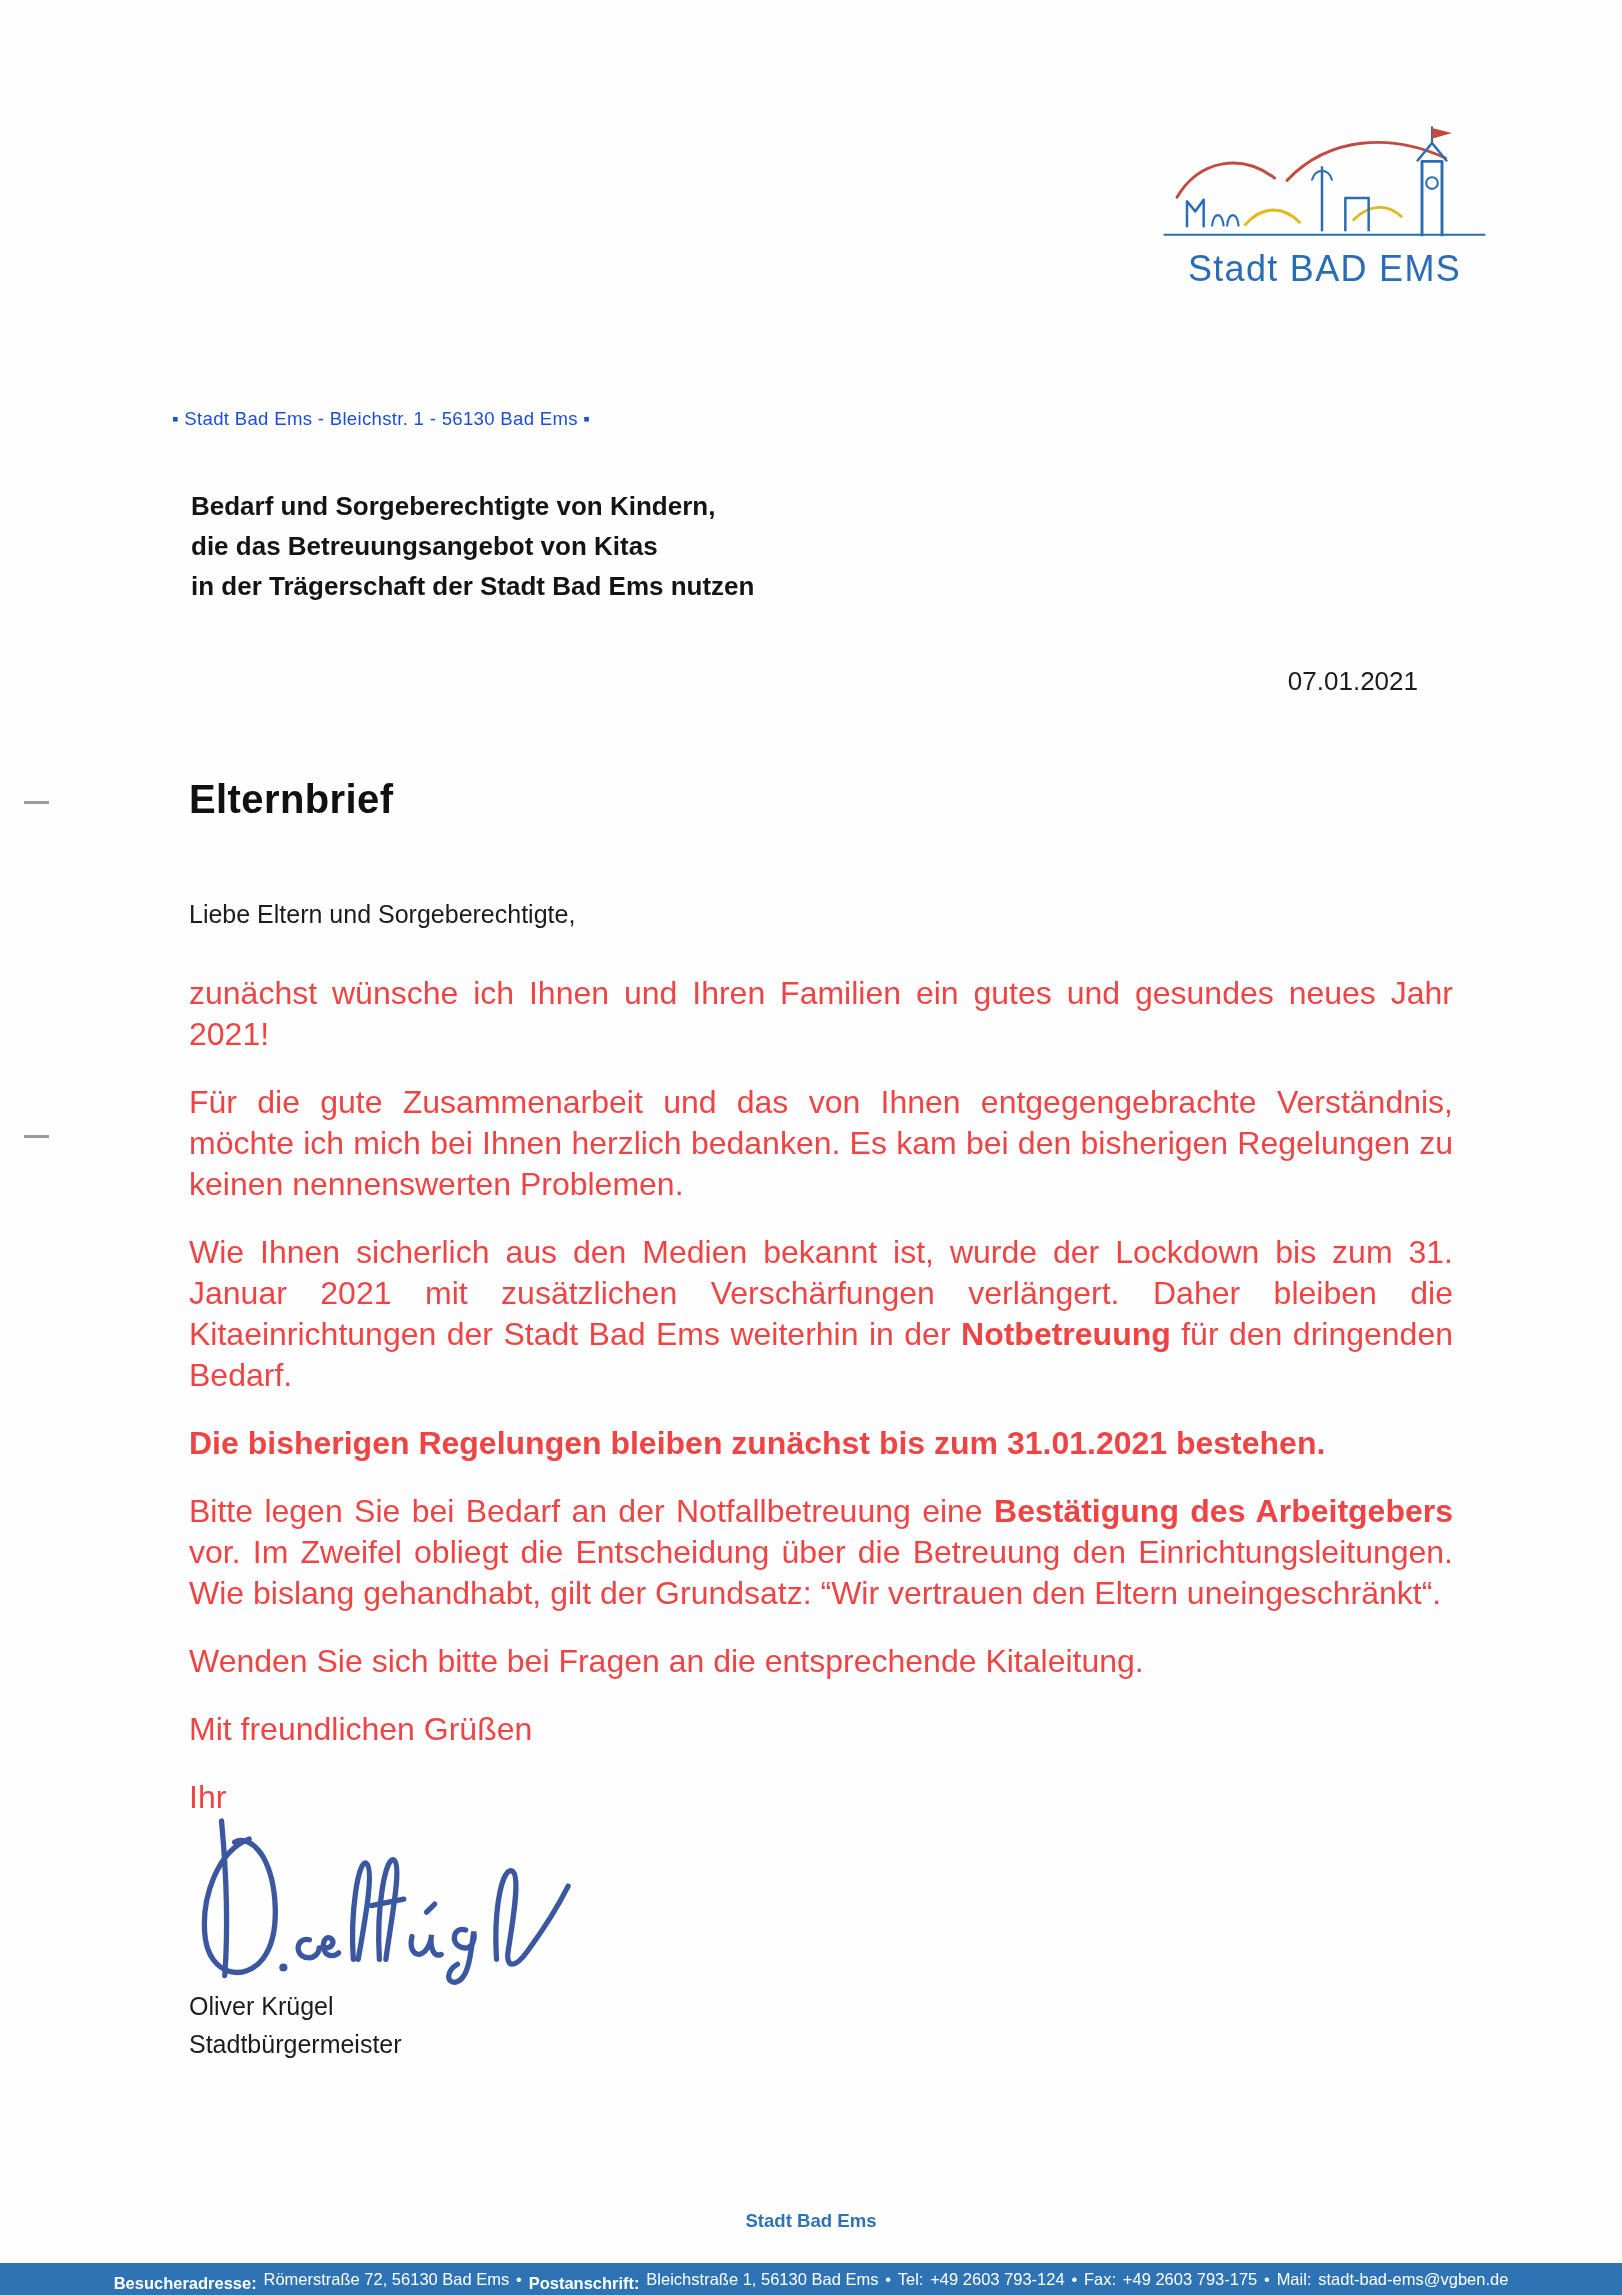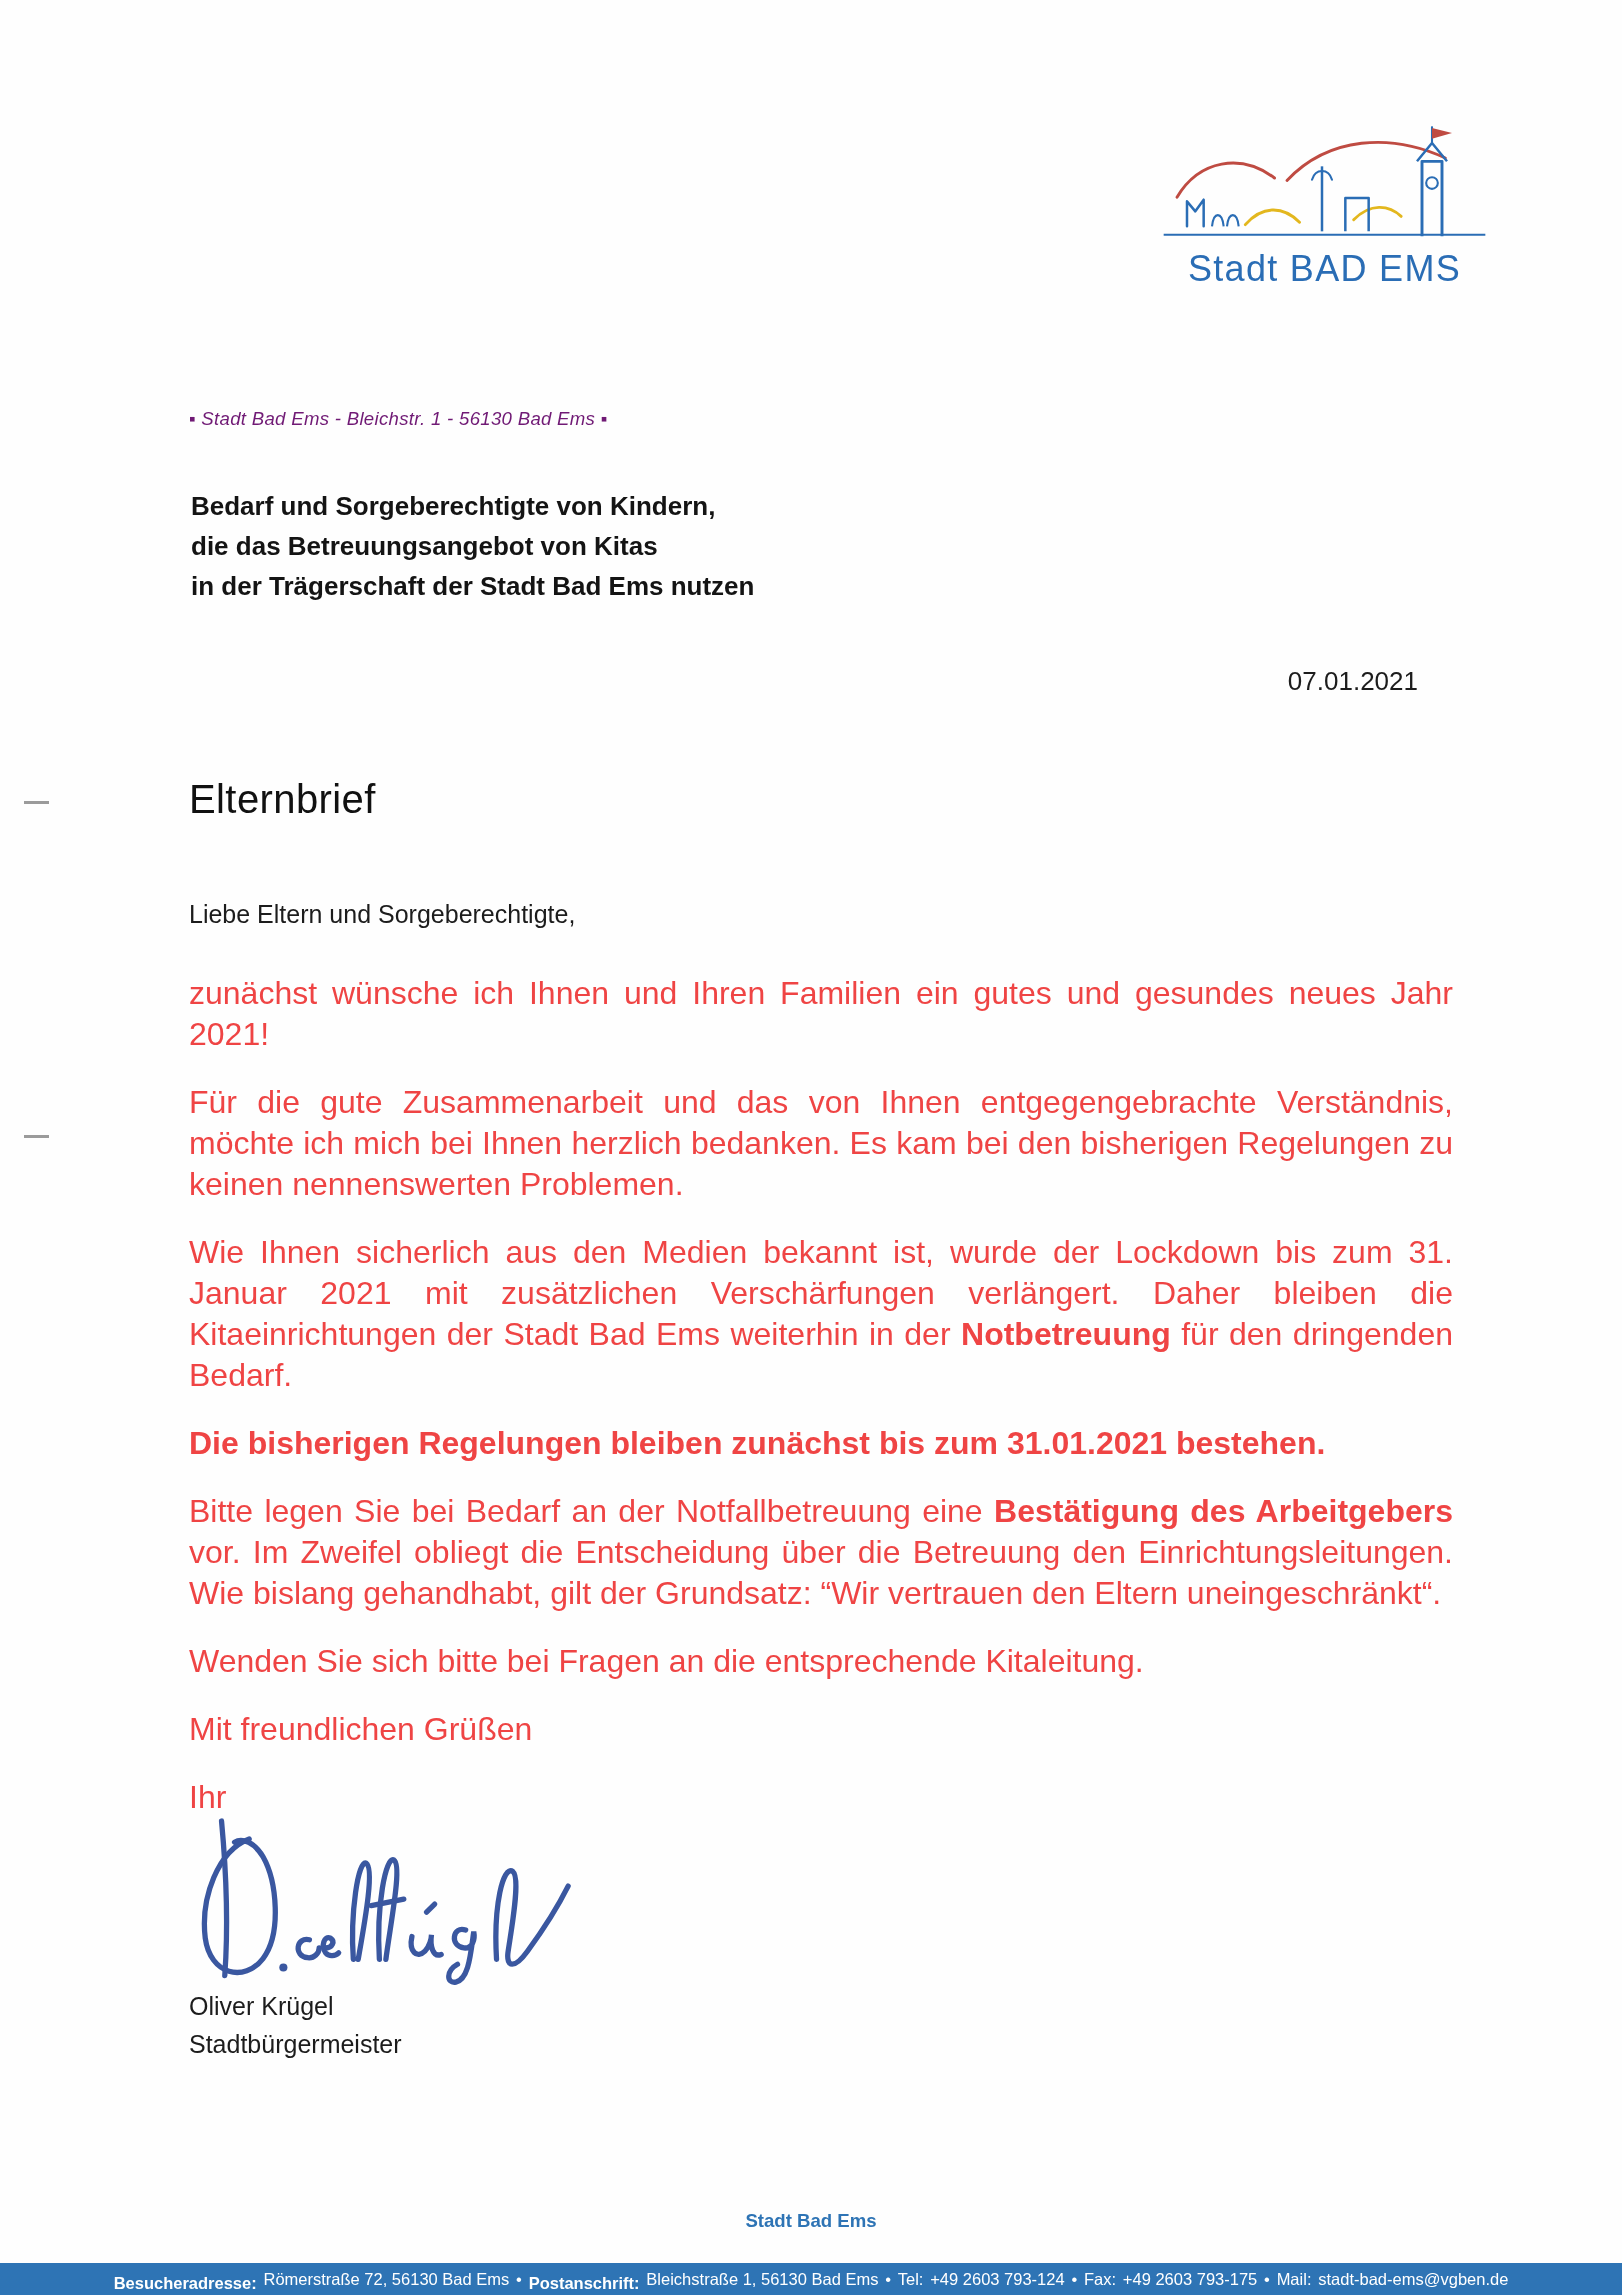--- a/index.html
+++ b/index.html
@@ -28,25 +28,24 @@
     font-size: 36px;
     letter-spacing: 1.3px;
     color: #2a6db5;
     white-space: nowrap;
   }
 
   
   .sender-line {
     position: absolute;
     top: 408px;
-    left: 189px;
+    left: 172px;
     font-size: 18.6px;
-    color: #701a75;
+    color: #1d4ed8;
     letter-spacing: 0.3px;
-    font-style: italic;
   }
   .recipient {
     position: absolute;
     top: 486px;
     left: 191px;
     font-size: 26px;
     font-weight: bold;
     line-height: 40px;
     color: #141414;
   }
@@ -60,21 +59,21 @@
 
   
   .letter-body {
     position: absolute;
     top: 777px;
     left: 189px;
     width: 1264px;
   }
   .letter-title {
     font-size: 40px;
-    font-weight: normal;
+    font-weight: bold;
     letter-spacing: 0.4px;
     color: #111;
     margin-bottom: 72px;
   }
   .salutation {
     font-size: 25px;
     line-height: 41px;
     margin-bottom: 38px;
   }
   .para {

